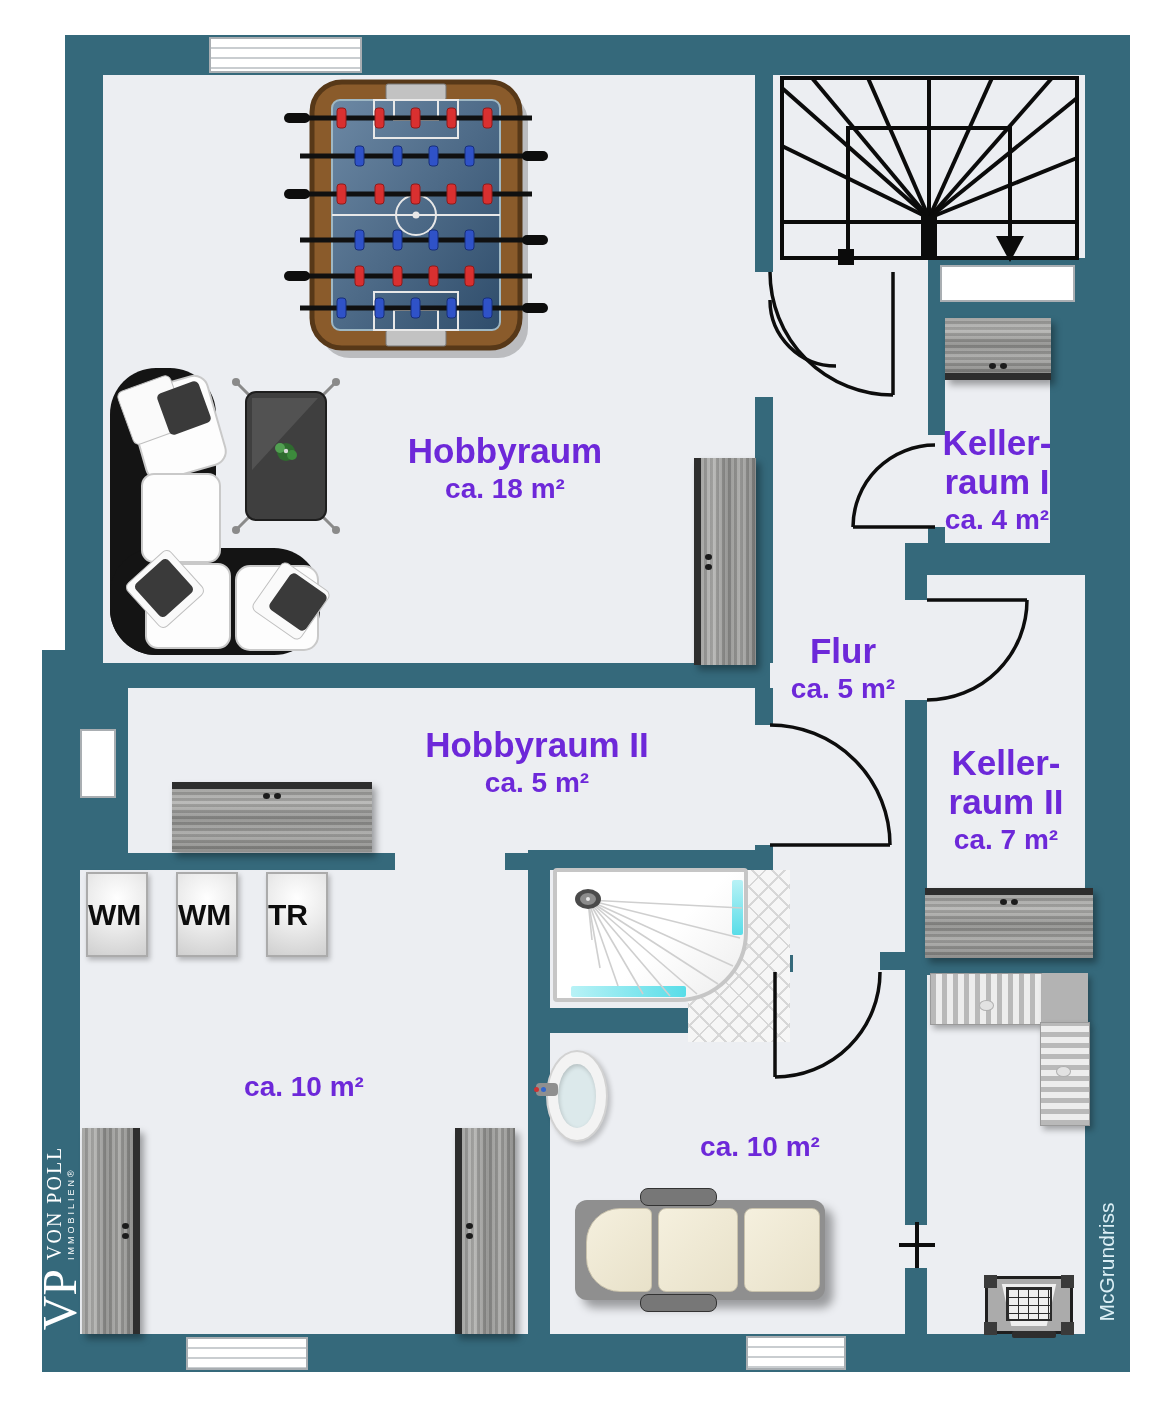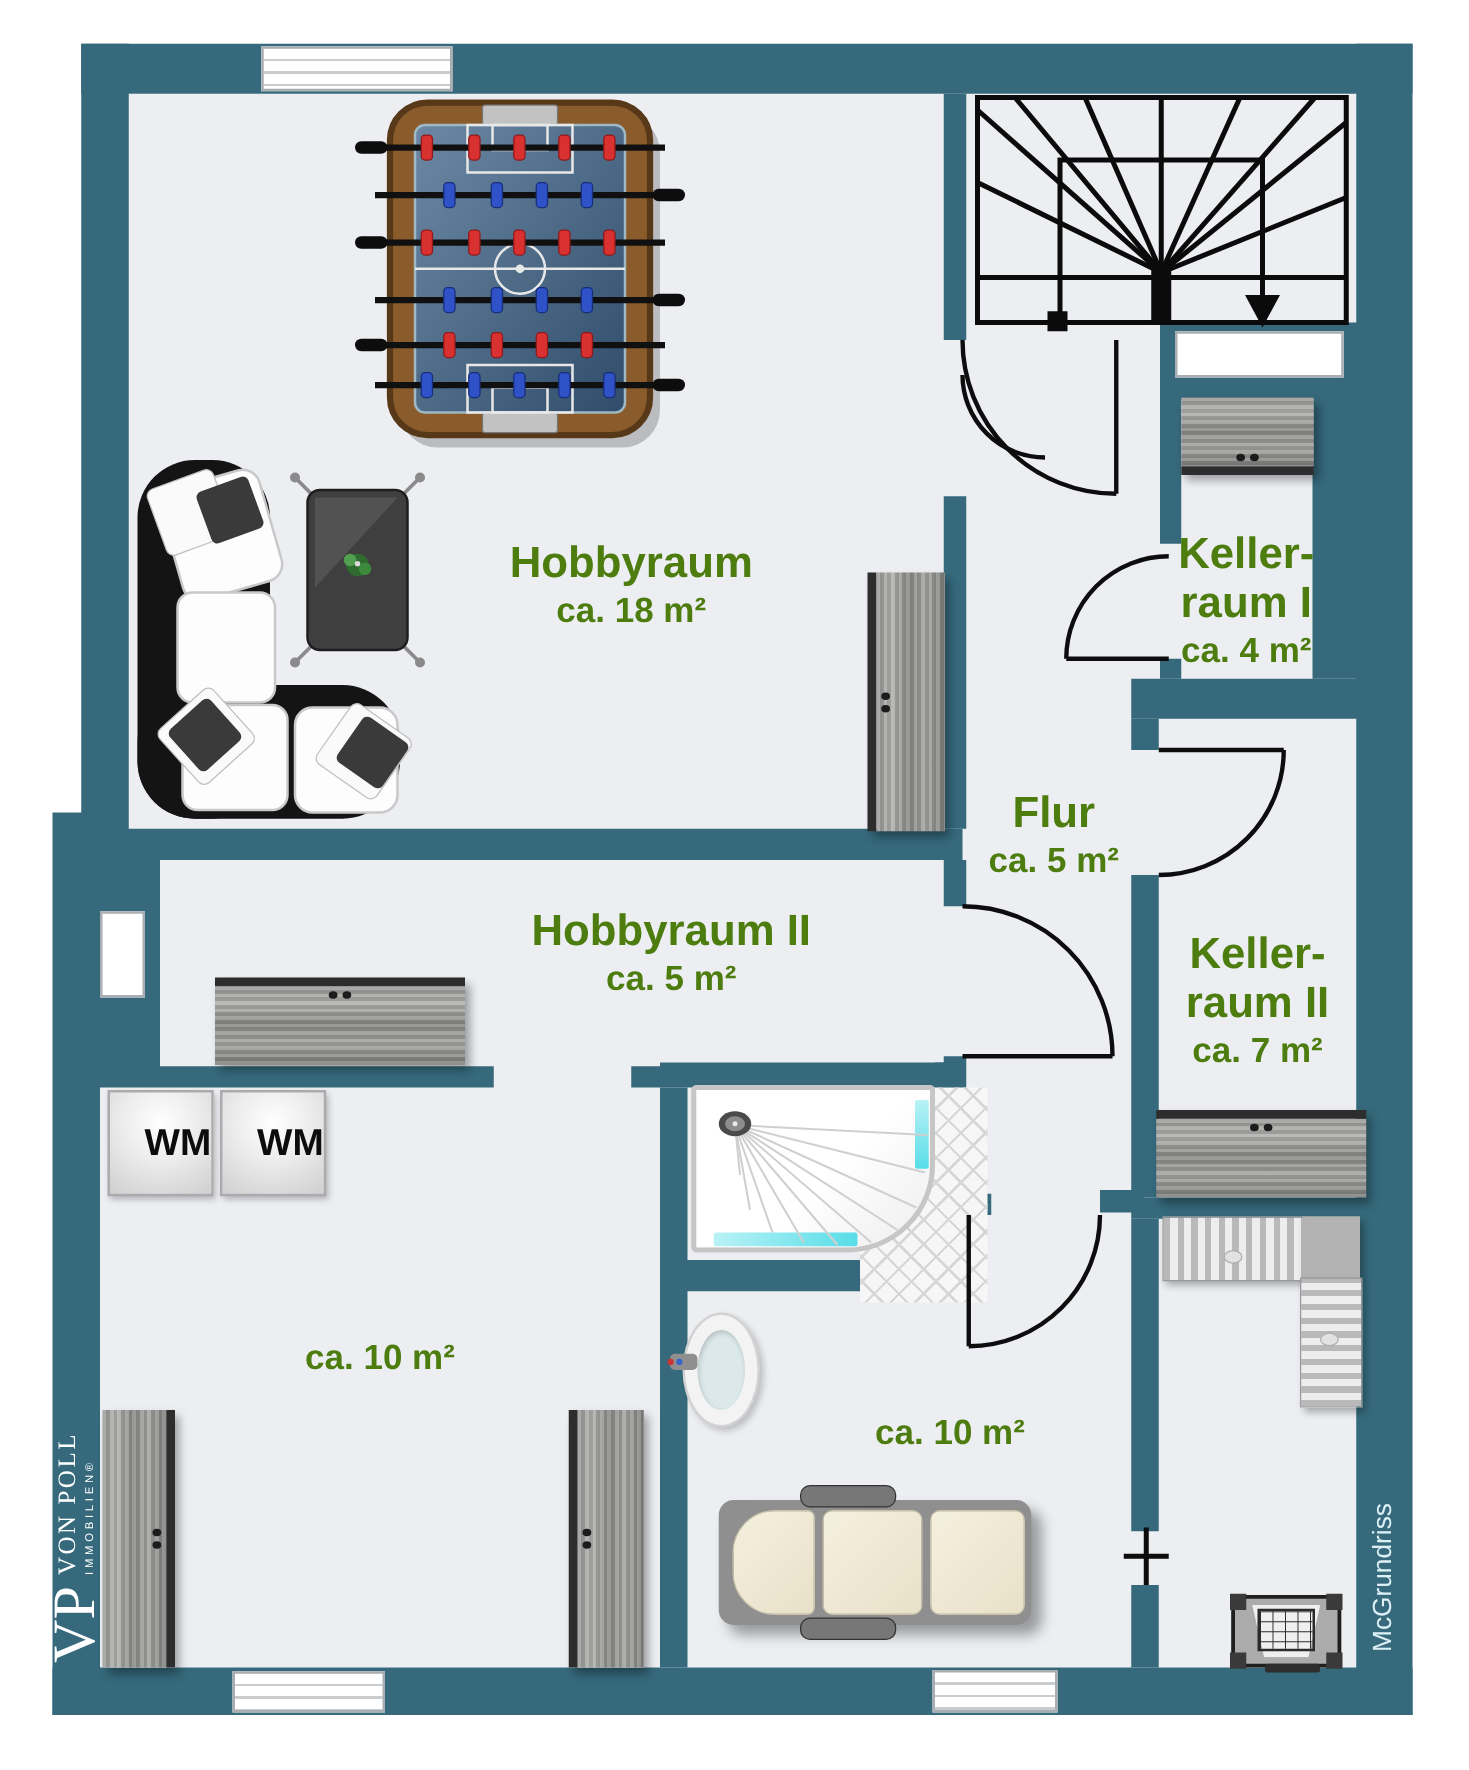--- a/index.html
+++ b/index.html
@@ -5,37 +5,37 @@
   html,body{margin:0;padding:0;background:#fff;}
   #plan{position:relative;width:1175px;height:1416px;background:#ffffff;
         font-family:"Liberation Sans",sans-serif;overflow:hidden;}
   .floor{position:absolute;background:#ECEEF2;}
   .wall{position:absolute;background:#35697B;}
   .window{position:absolute;background:#fff;border:2px solid #A9AEB2;box-sizing:border-box;}
   .win-lines{background-image:repeating-linear-gradient(180deg,transparent 0 8px,#C9CDD0 8px 10px);}
   .tiles{position:absolute;background-color:#F6F6F6;
          background-image:repeating-linear-gradient(45deg,transparent 0 12px,#D7D7D7 12px 14px),
                           repeating-linear-gradient(-45deg,transparent 0 12px,#D7D7D7 12px 14px);}
-  .room-label{position:absolute;transform:translate(-50%,-50%);text-align:center;color:#4d7c0f;z-index:40;}
+  .room-label{position:absolute;transform:translate(-50%,-50%);text-align:center;color:#6d28d9;z-index:40;}
   .room-name{font-size:35px;font-weight:bold;line-height:1.12;white-space:pre-line;}
   .room-area{font-size:28px;font-weight:bold;margin-top:3px;}
   .wood{position:absolute;box-sizing:border-box;box-shadow:4px 5px 7px rgba(0,0,0,.35);}
   .wood-h{background:repeating-linear-gradient(180deg,rgba(255,255,255,.12) 0 3px,rgba(0,0,0,.10) 3px 6px),
                     linear-gradient(180deg,#9a9a98,#b2b2b0 22%,#8a8a88 48%,#a5a5a3 72%,#7f7f7d);}
   .wood-v{background:repeating-linear-gradient(90deg,rgba(255,255,255,.12) 0 3px,rgba(0,0,0,.10) 3px 6px),
                     linear-gradient(90deg,#9a9a98,#b2b2b0 22%,#8a8a88 48%,#a5a5a3 72%,#7f7f7d);}
   .edge-top{border-top:7px solid #2d2d2d;} .edge-bottom{border-bottom:7px solid #2d2d2d;}
   .edge-left{border-left:7px solid #2d2d2d;} .edge-right{border-right:7px solid #2d2d2d;}
   .handles{position:absolute;display:flex;gap:4px;}
   .handles i{width:7px;height:6px;background:#1c1c1c;border-radius:50%;display:block;}
   .handles.v{flex-direction:column;}
-  .appliance{position:absolute;width:85px;height:85px;box-sizing:border-box;border:2px solid #ABABAB;
+  .appliance{position:absolute;width:62px;height:85px;box-sizing:border-box;border:2px solid #ABABAB;
              background:radial-gradient(circle at 50% 30%,#ffffff 0%,#ececec 45%,#cfcfcf 100%);
-             display:flex;align-items:center;justify-content:flex-end;font-weight:bold;font-size:30px;color:#0d0d0d;
-             box-shadow:2px 3px 5px rgba(0,0,0,.25);padding-left:33px;}
+             display:flex;align-items:center;justify-content:flex-start;font-weight:bold;font-size:30px;color:#0d0d0d;
+             box-shadow:2px 3px 5px rgba(0,0,0,.25);}
   .shower-tray{position:absolute;left:553px;top:868px;width:195px;height:134px;box-sizing:border-box;
                background:linear-gradient(135deg,#ffffff 55%,#ededed);border:4px solid #C6C6C6;
                border-radius:4px 4px 70px 4px;z-index:10;}
   .glass-r{position:absolute;right:1px;top:8px;width:11px;height:55px;border-radius:2px;
            background:linear-gradient(180deg,#B8F2F6,#58DDE8);}
   .glass-b{position:absolute;left:14px;bottom:1px;width:115px;height:11px;border-radius:2px;
            background:linear-gradient(90deg,#B8F2F6,#58DDE8);}
   .sink-outer{position:absolute;left:546px;top:1050px;width:62px;height:92px;border-radius:50%;
               background:#F3F3F3;border:2px solid #D2D2D2;box-sizing:border-box;box-shadow:3px 3px 5px rgba(0,0,0,.2);z-index:11;}
   .sink-inner{position:absolute;left:10px;top:12px;right:10px;bottom:12px;border-radius:50%;
@@ -191,20 +191,23 @@
         <i></i>
       </div>
     </div>
 
   <div class="appliance" style="left:86px;top:872px">
       <span>WM</span>
     </div>
   <div class="appliance" style="left:176px;top:872px">
       <span>WM</span>
     </div>
+  <div class="appliance" style="left:266px;top:872px">
+      <span>TR</span>
+    </div>
 
   <div class="doormark" style="left:899px;top:1243px;width:36px;height:4px"></div>
   <div class="doormark" style="left:915px;top:1222px;width:4px;height:46px"></div>
 
   <svg id="decor" width="1175" height="1416" viewBox="0 0 1175 1416">
     <defs>
       <linearGradient id="fg" x1="0" y1="0" x2="1" y2="1">
         <stop offset="0" stop-color="#6C88A4"></stop>
           <stop offset="1" stop-color="#2F4D6B"></stop>
       </linearGradient>

